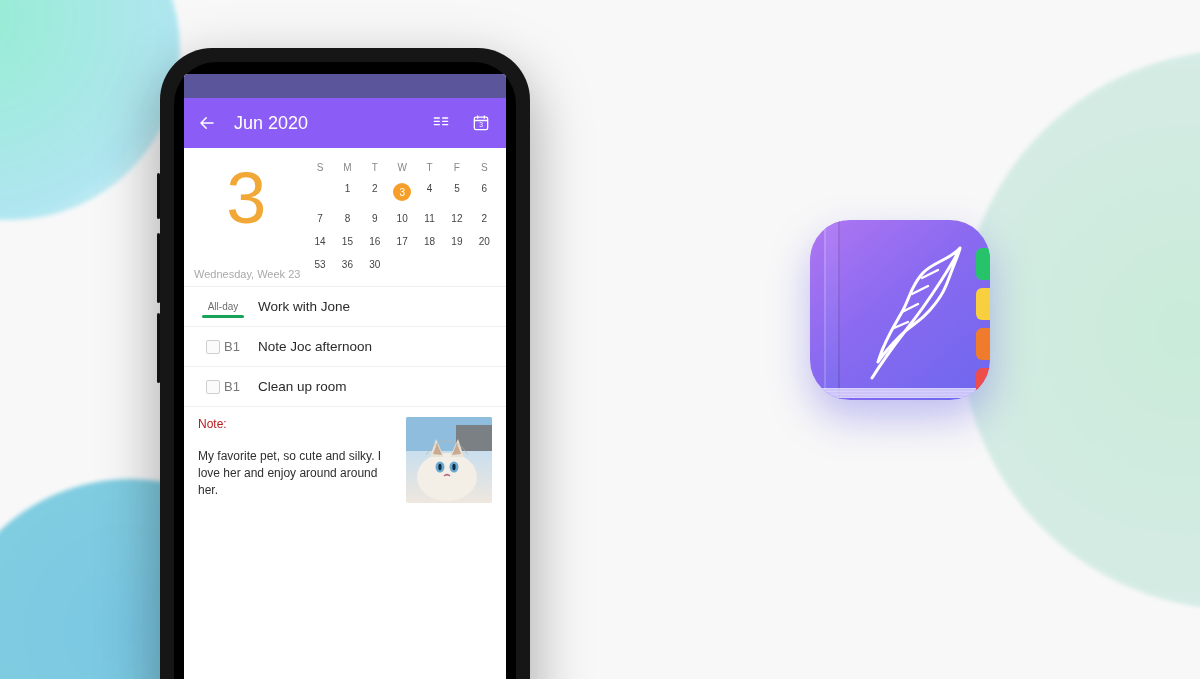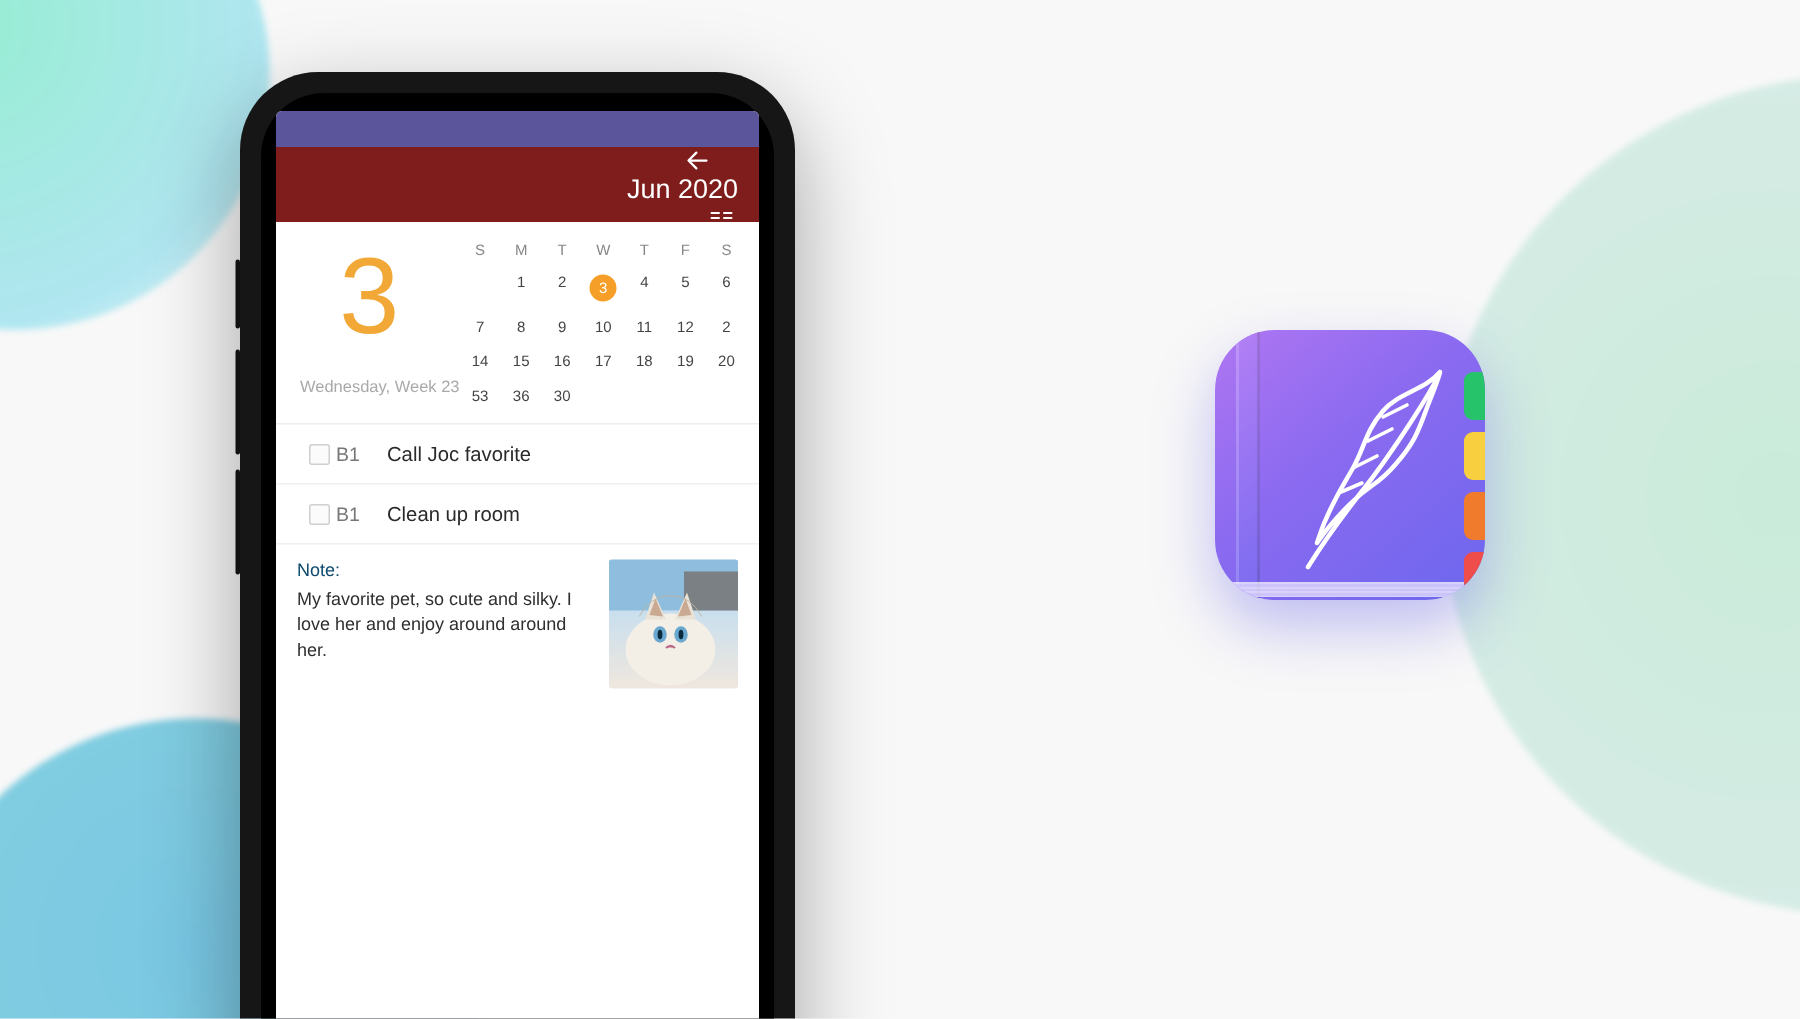--- a/index.html
+++ b/index.html
@@ -84,26 +84,25 @@
   }
 
   
   .status {
     height: 24px;
     background: #5b569c;
   }
   
   .header {
     height: 50px;
-    background: #7f1d1d;
+    background: #8b5cf6;
     display: flex;
-    align-items: flex-end;
+    align-items: center;
     padding: 0 14px;
     color: #fff;
-    flex-direction: column;
   }
   .header .back { width: 18px; height: 18px; display: inline-flex; align-items: center; justify-content: center; margin-right: 18px; cursor: pointer; }
   .header .title { font-size: 18px; font-weight: 500; flex: 1; }
   .header .hicon { width: 22px; height: 22px; margin-left: 18px; display: inline-flex; align-items: center; justify-content: center; cursor: pointer; }
 
   
   .cal {
     display: flex;
     padding: 10px 0 6px 0;
     border-bottom: 1px solid #eee;
@@ -114,25 +113,25 @@
     padding-top: 4px;
   }
   .big-date {
     font-size: 72px;
     font-weight: 200;
     color: #f2a836;
     line-height: 1;
     letter-spacing: -2px;
   }
   .date-sub {
-    margin-top: 18px;
+    margin-top: 34px;
     font-size: 11px;
     color: #a9a9a9;
-    padding-left: 0;
-    text-align: right;
+    padding-left: 10px;
+    text-align: left;
   }
 
   .cal-right { flex: 1; padding-right: 8px; }
   .dow-row, .num-row {
     display: grid;
     grid-template-columns: repeat(7, 1fr);
     text-align: center;
   }
   .dow-row .dow { font-size: 10px; color: #888; padding: 4px 0; }
   .num-row .d {
@@ -187,21 +186,21 @@
   .evt .slot .prio { font-size:13px; color:#777; margin-left:4px; vertical-align:middle;}
   .evt .etitle { padding-left: 10px; }
 
   
   .note {
     padding: 10px 14px 14px;
     display:flex;
     gap:10px;
   }
   .note .ntext { flex:1; }
-  .note .nlabel { font-size: 12px; color:#0c4a6e; margin-bottom:4px;}
+  .note .nlabel { font-size: 12px; color:#b91c1c; margin-bottom:17px;}
   .note .nbody { font-size: 12px; color:#2f2f2f; line-height:1.4; }
   .note .nimg {
     width:86px; height:86px;
     background: linear-gradient(180deg,#9ac6e2 0%,#c9dfee 40%,#efe7de 100%);
     border-radius:2px;
     position:relative;
     overflow:hidden;
   }
   .note .nimg svg{position:absolute;inset:0;}
 
@@ -336,22 +335,26 @@
                 <div class="d"><span></span></div>
                 <div class="d"><span></span></div>
                 <div class="d"><span></span></div>
               </div>
             </div>
         </div>
       </div>
 
       <div id="events">
           <div class="evt">
+            <div class="slot allday">All-day</div>
+            <div class="etitle">Work with Jone</div>
+          </div>
+          <div class="evt">
             <div class="slot todo"><span class="chk"></span><span class="prio">B1</span></div>
-            <div class="etitle">Call Joc favorite</div>
+            <div class="etitle">Note Joc afternoon</div>
           </div>
           <div class="evt">
             <div class="slot todo"><span class="chk"></span><span class="prio">B1</span></div>
             <div class="etitle">Clean up room</div>
           </div>
         </div>
 
       <div class="note">
         <div class="ntext">
           <div class="nlabel">Note:</div>

